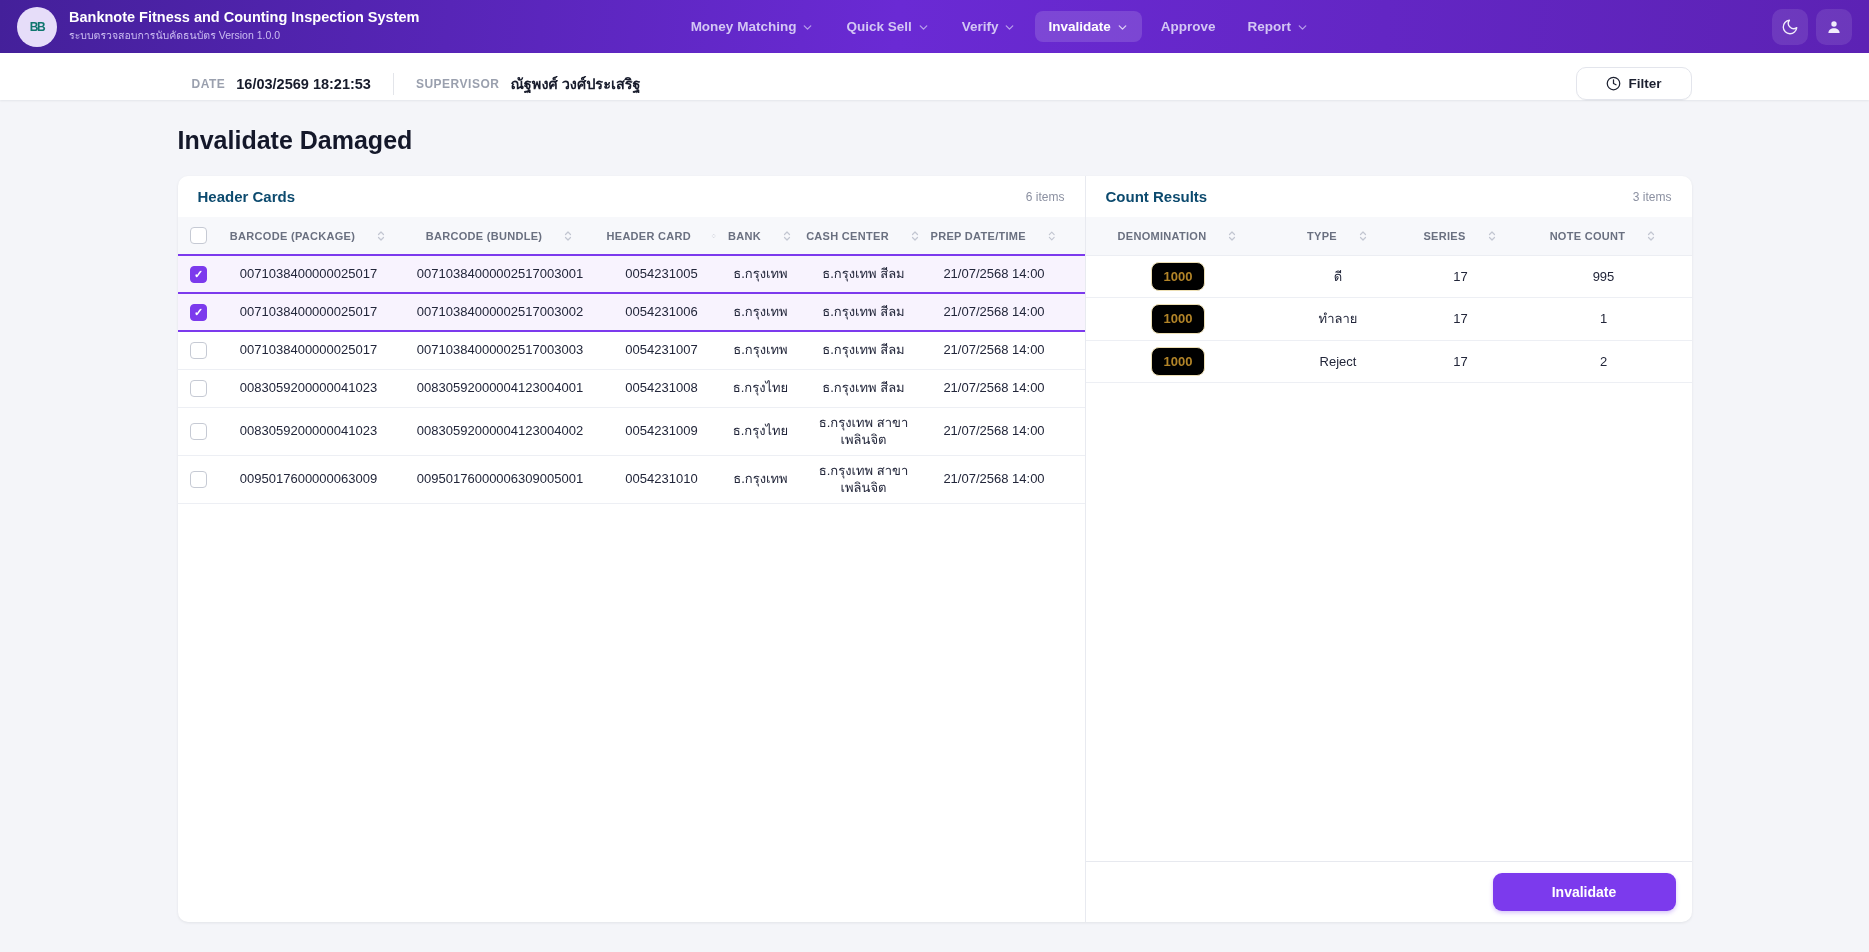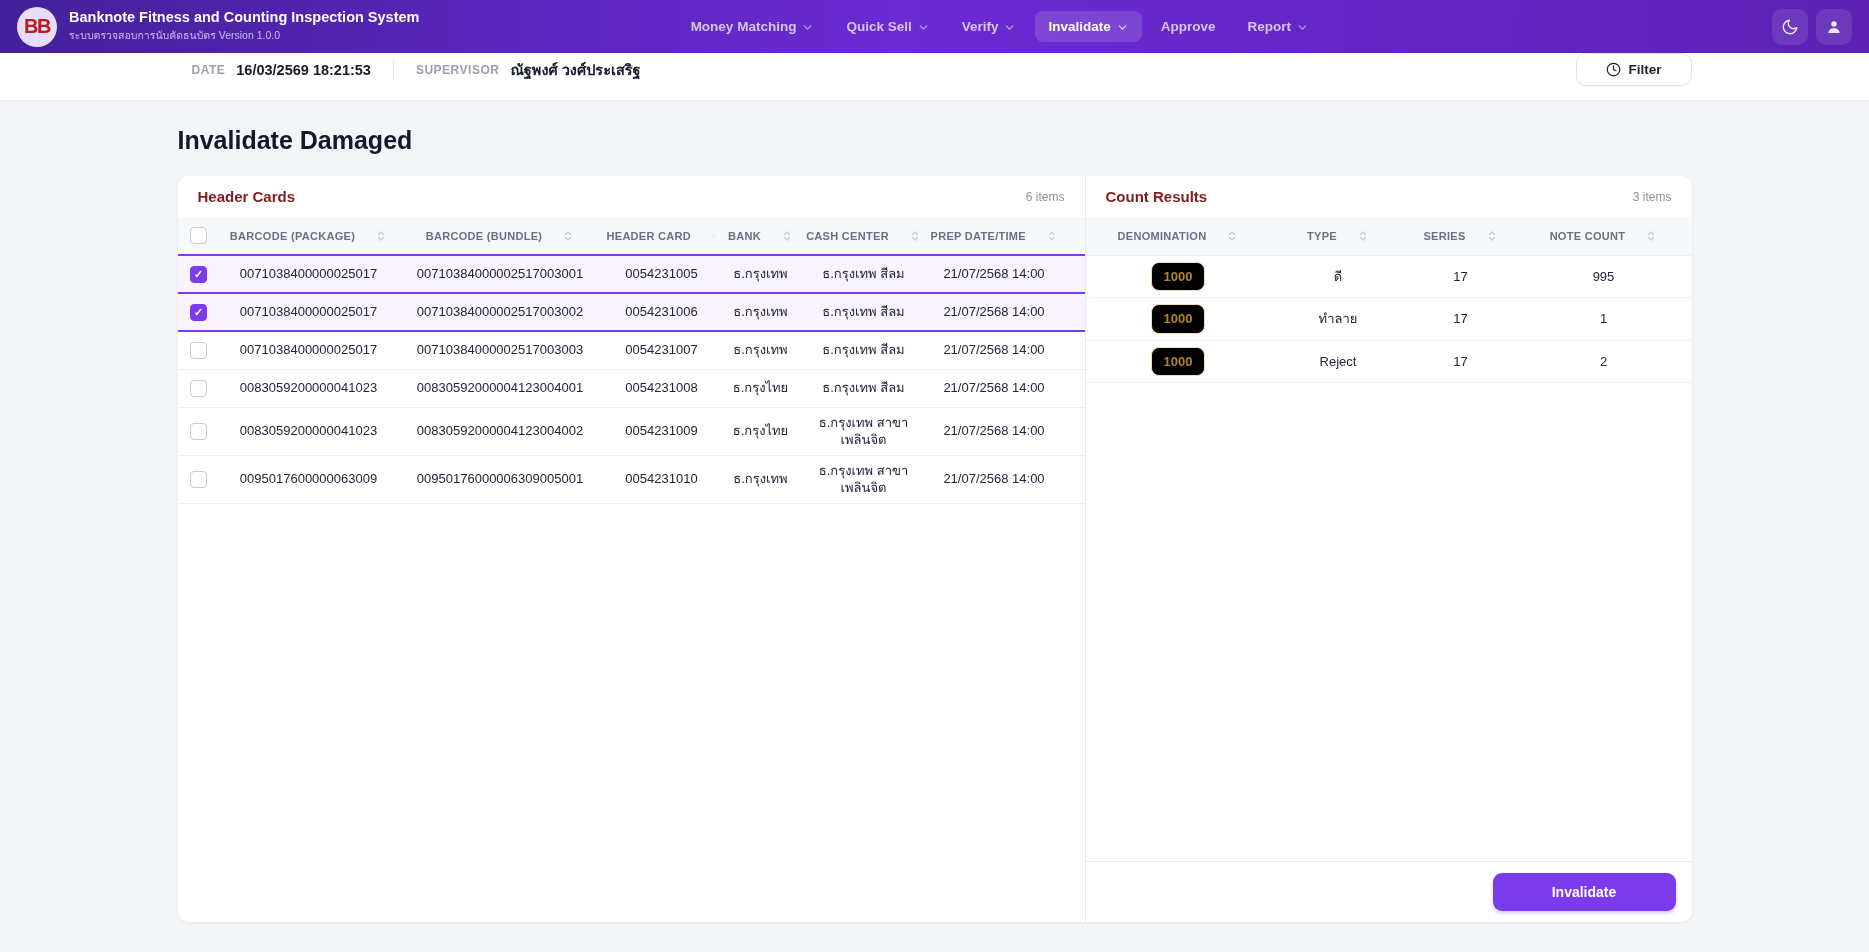--- a/index.html
+++ b/index.html
@@ -13,23 +13,23 @@
   
   .navbar {
     height: 53px;
     display: flex; align-items: center;
     padding: 0 17px; gap: 12px;
     background: linear-gradient(95deg, #44209a 0%, #6a2ad4 48%, #5c22b4 100%);
     box-shadow: 0 1px 3px rgba(20,10,60,.35);
   }
   .logo-circle {
     width: 40px; height: 40px; border-radius: 50%;
-    background: #e6ddf9; color: #b91c1c;
+    background: #e6ddf9; color: #0f766e;
     display: flex; align-items: center; justify-content: center;
-    font-size: 20px; font-weight: 800; letter-spacing: -1.5px;
+    font-size: 12px; font-weight: 800; letter-spacing: -1.5px;
     flex: 0 0 auto;
   }
   .brand-title { color: #fff; font-size: 14.5px; font-weight: 700; line-height: 1.15; }
   .brand-sub   { color: #cbbcf1; font-size: 10.5px; margin-top: 2px; }
 
   .nav { margin-left: auto; margin-right: 438px; display: flex; align-items: center; gap: 6px; }
   .nav-item {
     display: flex; align-items: flex-end; gap: 5px;
     color: #d3c6f4; font-size: 13.5px; font-weight: 600;
     padding: 8px 13px; border-radius: 8px; cursor: pointer; white-space: nowrap;
@@ -41,21 +41,21 @@
   .icon-btn {
     width: 36px; height: 36px; border-radius: 10px;
     background: rgba(255,255,255,.10);
     display: flex; align-items: center; justify-content: center; cursor: pointer;
   }
 
   
   .infobar {
     height: 47px; background: #fff;
     box-shadow: 0 1px 2px rgba(16,24,40,.07);
-    display: flex; align-items: flex-start;
+    display: flex; align-items: flex-end;
     position: relative; z-index: 2;
   }
   .infobar-inner { width: 1514px; margin: 0 auto; display: flex; align-items: center; padding-left: 14px; }
   .info-label { font-size: 12px; font-weight: 700; color: #9aa0ae; letter-spacing: .5px; }
   .info-value { font-size: 14.5px; font-weight: 700; color: #171b2b; margin-left: 11px; }
   .v-divider { width: 1px; height: 22px; background: #e3e5ea; margin: 0 22px; }
   .filter-btn {
     margin-left: auto;
     display: flex; align-items: center; gap: 7px;
     border: 1px solid #e3e5ec; border-radius: 10px; background: #fff;
@@ -71,21 +71,21 @@
   .main-card {
     width: 1514px; height: 746px;
     background: #fff; border-radius: 10px;
     box-shadow: 0 1px 3px rgba(16,24,40,.08);
     display: flex; overflow: hidden;
   }
   .panel-left  { width: 908px; border-right: 1px solid #e8eaf0; display: flex; flex-direction: column; overflow: hidden; }
   .panel-right { flex: 1; display: flex; flex-direction: column; }
 
   .panel-head { height: 41px; flex: 0 0 41px; padding: 0 20px; display: flex; align-items: center; justify-content: space-between; }
-  .panel-title { font-size: 15px; font-weight: 700; color: #7f1d1d; }
+  .panel-title { font-size: 15px; font-weight: 700; color: #0c4a6e; }
   .panel-count { font-size: 12px; color: #8b90a1; }
 
   table { border-collapse: collapse; table-layout: fixed; }
   .hc-table { width: 962px; }
   .cr-table { width: 100%; }
   thead th {
     background: #f7f8fb; height: 38px;
     font-size: 11px; font-weight: 700; color: #6a7080; letter-spacing: .3px;
     border-bottom: 1px solid #eceef3; padding: 0 4px; white-space: nowrap; overflow: hidden;
   }

